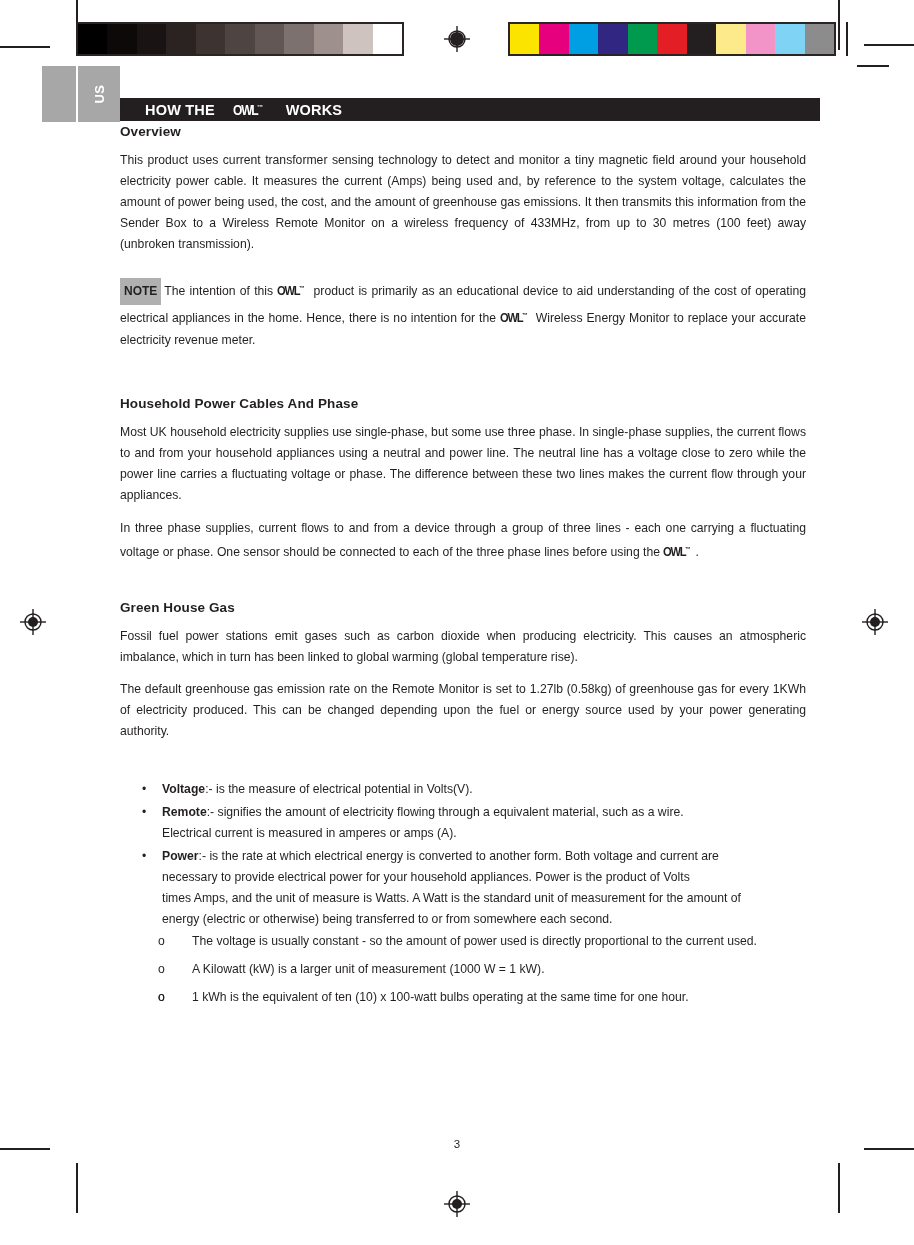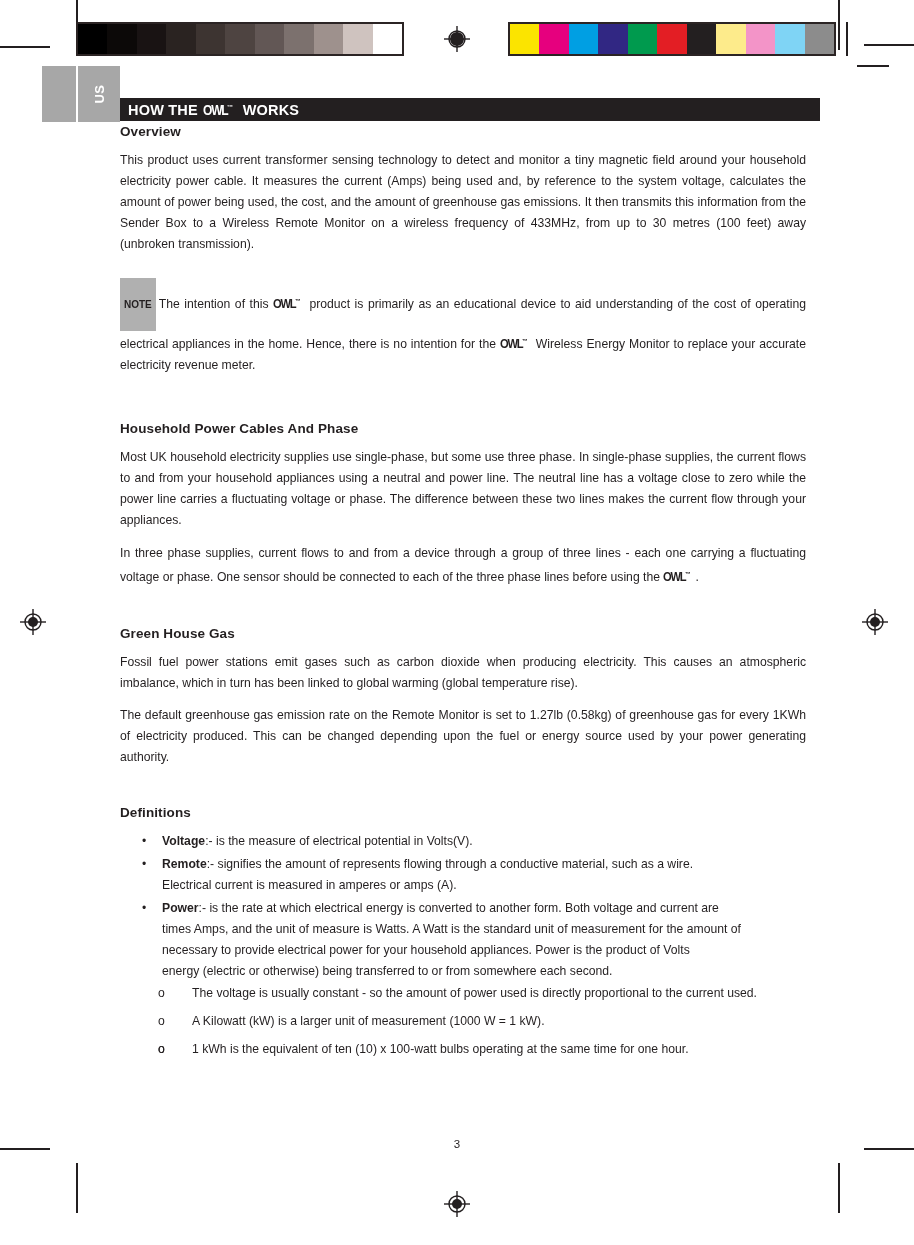--- a/index.html
+++ b/index.html
@@ -91,21 +91,22 @@
     box-sizing: border-box;
   }
   .chapter-title {
     color: #ffffff;
     font-size: 14.5px;
     font-weight: bold;
     letter-spacing: 0.2px;
     white-space: nowrap;
     display: flex;
     align-items: center;
-    gap: 5px;
+    gap: 18px;
+    margin-left: 17px;
   }
 
   
   .owl-logo {
     display: inline-block;
     font-family: "Liberation Sans", sans-serif;
     font-weight: bold;
     letter-spacing: -1.4px;
     transform: scaleX(0.86);
     transform-origin: left center;
@@ -149,22 +150,22 @@
 
   .spacer-sm { height: 12px; }
   .spacer-md { height: 26px; }
   .spacer-lg { height: 34px; }
 
   .note-badge {
     display: inline-block;
     background: #b0b0b0;
     color: #231f20;
     font-weight: bold;
-    font-size: 10px;
-    padding: 16px 4px;
+    font-size: 12px;
+    padding: 3px 4px;
     margin-right: 3px;
   }
 
   
   ul.bullets, ul.subs {
     list-style: none;
     margin: 0;
     padding: 0;
   }
   ul.bullets > li {
@@ -318,37 +319,36 @@
     <p class="body"><span>In three phase supplies, current flows to and from a device through a group of three lines - each one carrying a fluctuating voltage or phase. One sensor should be connected to each of the three phase lines before using the</span> <span class="owl-logo owl-dark" style="font-size:13px;"><span>OWL</span><span class="tm">™</span></span><span>.</span></p>
 
     <div class="spacer-md"></div>
 
     <h2 class="sec-head">Green House Gas</h2>
     <p class="body">Fossil fuel power stations emit gases such as carbon dioxide when producing electricity. This causes an atmospheric imbalance, which in turn has been linked to global warming (global temperature rise).</p>
     <p class="body">The default greenhouse gas emission rate on the Remote Monitor is set to 1.27lb (0.58kg) of greenhouse gas for every 1KWh of electricity produced. This can be changed depending upon the fuel or energy source used by your power generating authority.</p>
 
     <div class="spacer-md"></div>
 
-    <h2 class="sec-head">Definitions</h2>
 
     <ul class="bullets">
       <li>
         <span class="marker">•</span>
         <span class="bold">Voltage</span><span>:- is the measure of electrical potential in Volts(V).</span>
       </li>
       <li>
         <span class="marker">•</span>
-        <span class="bold">Remote</span><span>:- signifies the amount of represents flowing through a conductive material, such as a wire.</span>
+        <span class="bold">Remote</span><span>:- signifies the amount of electricity flowing through a equivalent material, such as a wire.</span>
         <span class="cont">Electrical current is measured in amperes or amps (A).</span>
       </li>
       <li>
         <span class="marker">•</span>
         <span class="bold">Power</span><span>:- is the rate at which electrical energy is converted to another form. Both voltage and current are</span>
+        <span class="cont">necessary to provide electrical power for your household appliances. Power is the product of Volts</span>
         <span class="cont">times Amps, and the unit of measure is Watts. A Watt is the standard unit of measurement for the amount of</span>
-        <span class="cont">necessary to provide electrical power for your household appliances. Power is the product of Volts</span>
         <span class="cont">energy (electric or otherwise) being transferred to or from somewhere each second.</span>
       </li>
     </ul>
 
     <ul class="subs">
       <li>
         <span class="marker">o</span>
         <span>The voltage is usually constant - so the amount of power used is directly proportional to the current used.</span>
       </li>
       <li>

